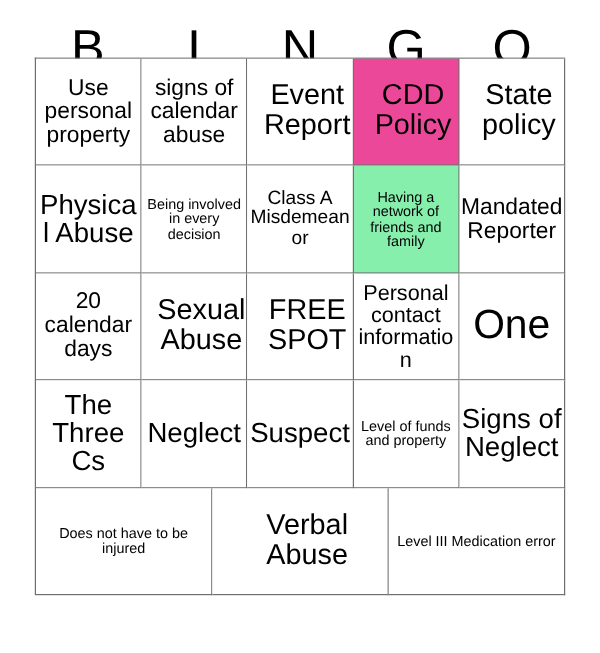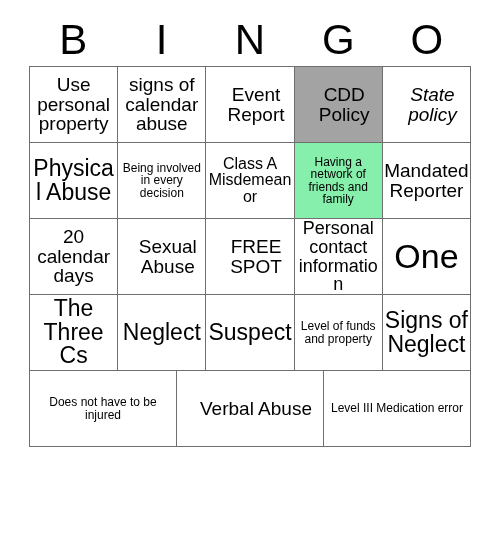--- a/index.html
+++ b/index.html
@@ -37,23 +37,23 @@
     font-size: 42px;
     line-height: 1;
     font-weight: 400;
     letter-spacing: 0px;
     color: #000000;
   }
   
   #grid {
     position: absolute;
     left: 29px;
-    top: 66px;
+    top: 48px;
     width: 442px;
-    height: 381px;
+    height: 448px;
     box-sizing: border-box;
     border-top: 1px solid #6f6f6f;
     border-left: 1px solid #6f6f6f;
     display: flex;
     flex-direction: column;
   }
   .grid-row {
     flex: 1 1 0;
     display: flex;
     min-height: 0;
@@ -78,21 +78,21 @@
     line-height: 1.04;
     word-wrap: break-word;
     color: #000000;
   }
   
   .fs-xs   { font-size: 16px; }
   .fs-s    { font-size: 18px; }
   .fs-m    { font-size: 12px; }
   .fs-l    { font-size: 19px; }
   .fs-xl   { font-size: 23px; }
-  .fs-xxl  { font-size: 19px; margin-left: 12px; }
+  .fs-xxl  { font-size: 24px; margin-left: 12px; }
   .fs-huge { font-size: 34px; }
 </style>
 </head>
 <body style="color: rgb(0, 0, 0);">
 
 <div id="card">
 
   <div id="header-row">
     <div class="header-cell">B</div>
     <div class="header-cell">I</div>
@@ -106,24 +106,24 @@
     <div class="grid-row">
       <div class="cell" style="border-right-color: rgb(111, 111, 111); border-bottom-color: rgb(111, 111, 111); background: rgb(255, 255, 255);">
           <span class="cell-text fs-l">Use personal property</span>
         </div>
       <div class="cell" style="border-right-color: rgb(111, 111, 111); border-bottom-color: rgb(111, 111, 111); background: rgb(255, 255, 255);">
           <span class="cell-text fs-l">signs of calendar abuse</span>
         </div>
       <div class="cell" style="border-right-color: rgb(111, 111, 111); border-bottom-color: rgb(111, 111, 111); background: rgb(255, 255, 255);">
           <span class="cell-text fs-xxl">Event Report</span>
         </div>
-      <div class="cell" style="border-right-color: rgb(111, 111, 111); border-bottom-color: rgb(111, 111, 111); background: #a3a3a3;">
+      <div class="cell" style="border-right-color: rgb(111, 111, 111); border-bottom-color: rgb(111, 111, 111); background: #ec4899;">
           <span class="cell-text fs-xxl">CDD Policy</span>
         </div>
-      <div class="cell" style="border-right-color: rgb(111, 111, 111); border-bottom-color: rgb(111, 111, 111); background: rgb(255, 255, 255); font-style: italic;">
+      <div class="cell" style="border-right-color: rgb(111, 111, 111); border-bottom-color: rgb(111, 111, 111); background: rgb(255, 255, 255);">
           <span class="cell-text fs-xxl">State policy</span>
         </div>
     </div>
 
     <div class="grid-row">
       <div class="cell" style="border-right-color: rgb(111, 111, 111); border-bottom-color: rgb(111, 111, 111); background: rgb(255, 255, 255);">
           <span class="cell-text fs-xl">Physical Abuse</span>
         </div>
       <div class="cell" style="border-right-color: rgb(111, 111, 111); border-bottom-color: rgb(111, 111, 111); background: rgb(255, 255, 255);">
           <span class="cell-text fs-m">Being involved in every decision</span>

